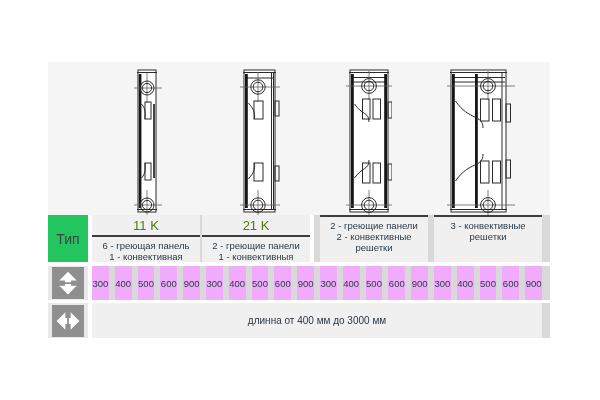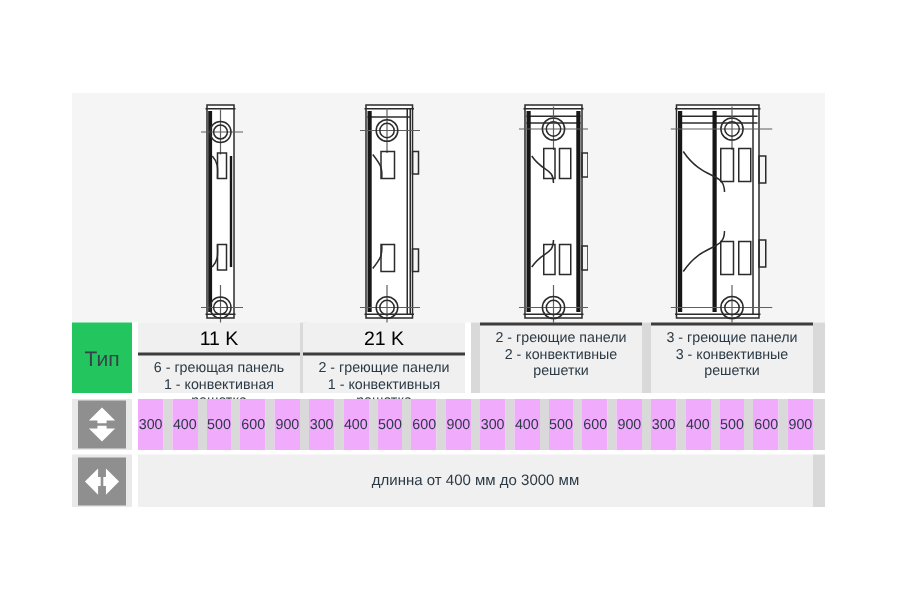--- a/index.html
+++ b/index.html
@@ -14,21 +14,21 @@
   .rad .b{fill:#161616;stroke:none;}
   .rad .t{stroke:#5f5f5f;stroke-width:0.8;}
   .rad .m{stroke:#161616;stroke-width:1.6;}
   
   .type-cell{left:48px;top:215px;width:40px;height:47px;background:#22c55e;
      display:flex;align-items:center;justify-content:center;font-size:14px;color:#37424a;}
   .icon-cell{left:48px;width:40px;background:#e9e9e9;display:flex;align-items:center;justify-content:center;}
   .icon-sq{width:32px;height:32px;background:#8f8f8f;display:flex;align-items:center;justify-content:center;}
   .col{top:215px;width:108px;height:47px;background:#f0f0f0;text-align:center;}
   .colsep{top:215px;width:6px;height:47px;background:#d9d9d9;}
-  .hdr{font-size:13px;line-height:18px;padding-top:2px;color:#000000;}
+  .hdr{font-size:13px;line-height:18px;padding-top:2px;color:#4d7c0f;}
   .hline{height:2px;background:#3c3c3c;margin:0 0 3px 0;}
   .sub{font-size:9.5px;line-height:11px;color:#2c3a45;}
   .sizes{top:266px;height:34px;width:108px;display:flex;}
   .sz{flex:1;background:#f0abfc;display:flex;align-items:center;justify-content:center;
       font-size:9.5px;color:#2c3a45;}
   .szsep{width:6px;background:#d9d9d9;}
   .rstrip{left:542px;width:8px;background:#d9d9d9;}
   .len-cell{left:92px;top:303px;width:450px;height:35px;background:#f0f0f0;
      display:flex;align-items:center;justify-content:center;font-size:10px;color:#2c3a45;}
 </style>
@@ -154,21 +154,20 @@
 </div>
 <div class="abs colsep" style="left:314px"></div>
 <div class="abs col" style="left:320px">
   <div class="hline"></div>
   <div class="sub">2 - греющие панели</div>
   <div class="sub">2 - конвективные решетки</div>
 </div>
 <div class="abs colsep" style="left:428px"></div>
 <div class="abs col" style="left:434px">
   <div class="hline"></div>
-  <div class="sub">3 - греющие панели</div>
   <div class="sub">3 - конвективные решетки</div>
 </div>
 <div class="abs rstrip" style="top:215px;height:47px"></div>
 
 <div class="abs icon-cell" style="top:266px;height:34px">
   <div class="icon-sq">
     <svg width="28" height="28" viewBox="0 0 32 32">
       <path fill="#ffffff" d="M16 3 L26 13 L19.5 13 L19.5 15 L12.5 15 L12.5 13 L6 13 Z"></path>
       <path fill="#ffffff" d="M16 29 L6 19 L12.5 19 L12.5 17 L19.5 17 L19.5 19 L26 19 Z"></path>
     </svg>

